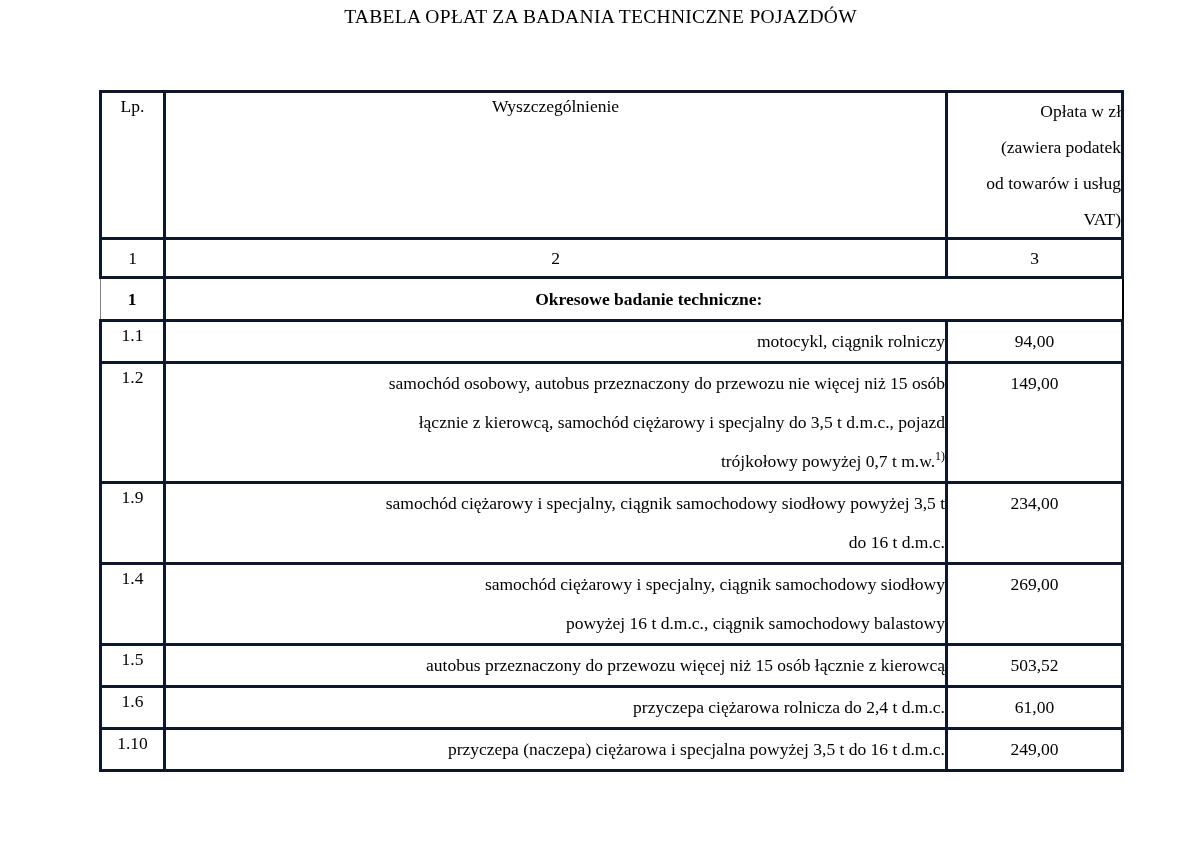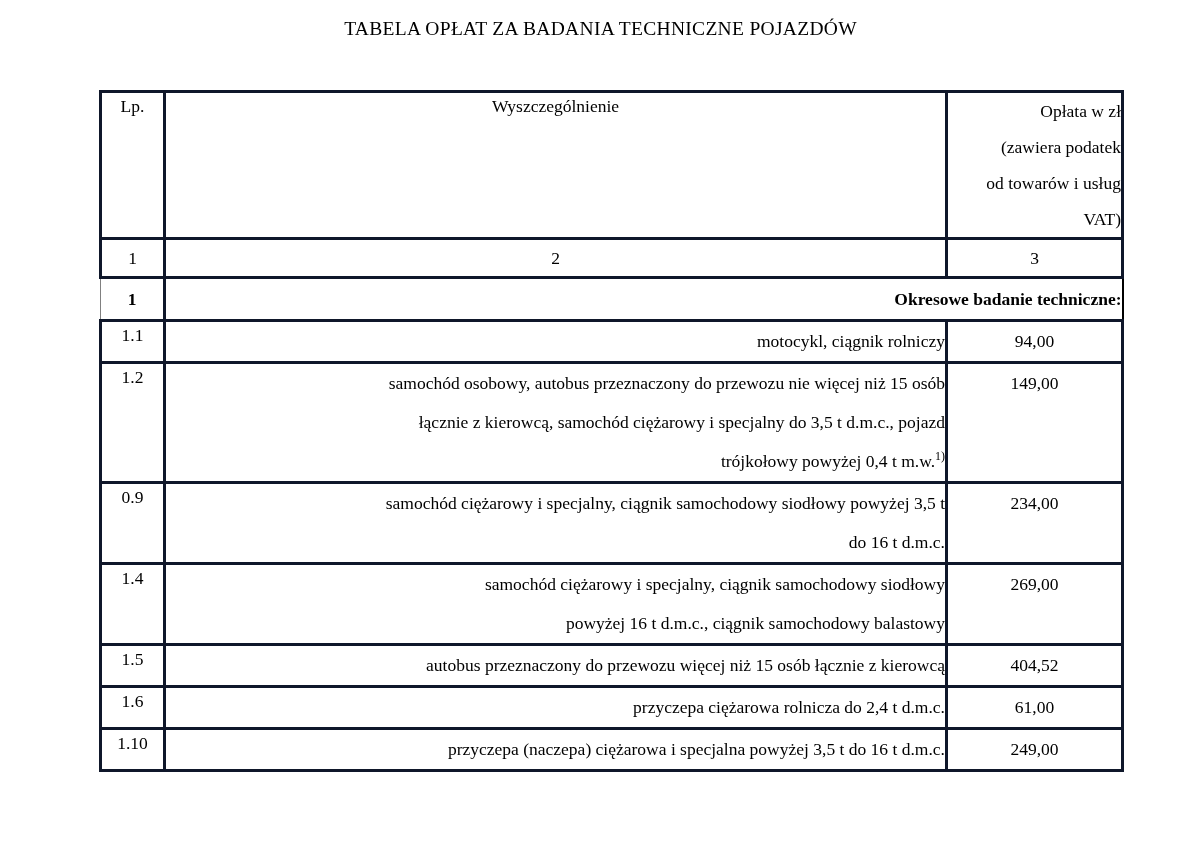--- a/index.html
+++ b/index.html
@@ -14,21 +14,21 @@
     font-family: "Liberation Serif", "DejaVu Serif", serif;
     color: #000000;
   }
   .page {
     position: relative;
     width: 1201px;
     height: 848px;
   }
   .doc-title {
     position: absolute;
-    top: 16px;
+    top: 4px;
     left: 0;
     width: 1201px;
     text-align: center;
     font-size: 19.5px;
     line-height: 26px;
     letter-spacing: 0.3px;
     white-space: nowrap;
   }
 
   
@@ -102,21 +102,21 @@
     vertical-align: middle;
     border-top: 2px solid #000000;
     border-bottom: 2px solid #000000;
   }
   .row-section .sec-lp {
     text-align: center;
     border-left: 1px solid #808080;
     border-right: 1px solid #808080;
   }
   .row-section .sec-title {
-    text-align: right;
+    text-align: center;
     padding-left: 10px;
     border-right: 2px solid #000000;
   }
 
   
   .va-mid { vertical-align: middle; }
   .va-top { vertical-align: top; }
 
   .fee-bottom {
     vertical-align: bottom;
@@ -172,47 +172,47 @@
         <td class="cell-lp va-mid">1.1</td>
         <td class="cell-desc va-mid">motocykl, ciągnik rolniczy</td>
         <td class="cell-fee fee-mid">94,00</td>
       </tr>
 
       <tr>
         <td class="cell-lp va-top">1.2</td>
         <td class="cell-desc va-top">
           <div>samochód osobowy, autobus przeznaczony do przewozu nie więcej niż 15 osób</div>
           <div>łącznie z kierowcą, samochód ciężarowy i specjalny do 3,5 t d.m.c., pojazd</div>
-          <div><span>trójkołowy powyżej 0,4 t m.w.</span><sup>1)</sup></div>
+          <div><span>trójkołowy powyżej 0,7 t m.w.</span><sup>1)</sup></div>
         </td>
         <td class="cell-fee fee-bottom">149,00</td>
       </tr>
 
       <tr>
-        <td class="cell-lp va-top">0.9</td>
+        <td class="cell-lp va-top">1.9</td>
         <td class="cell-desc va-top">
           <div>samochód ciężarowy i specjalny, ciągnik samochodowy siodłowy powyżej 3,5 t</div>
           <div>do 16 t d.m.c.</div>
         </td>
         <td class="cell-fee fee-mid">234,00</td>
       </tr>
 
       <tr>
         <td class="cell-lp va-top">1.4</td>
         <td class="cell-desc va-top">
           <div>samochód ciężarowy i specjalny, ciągnik samochodowy siodłowy</div>
           <div>powyżej 16 t d.m.c., ciągnik samochodowy balastowy</div>
         </td>
         <td class="cell-fee fee-bottom">269,00</td>
       </tr>
 
       <tr>
         <td class="cell-lp va-mid">1.5</td>
         <td class="cell-desc va-mid">autobus przeznaczony do przewozu więcej niż 15 osób łącznie z kierowcą</td>
-        <td class="cell-fee fee-mid">404,52</td>
+        <td class="cell-fee fee-mid">503,52</td>
       </tr>
 
       <tr>
         <td class="cell-lp va-mid">1.6</td>
         <td class="cell-desc va-mid">przyczepa ciężarowa rolnicza do 2,4 t d.m.c.</td>
         <td class="cell-fee fee-mid">61,00</td>
       </tr>
 
 
 

